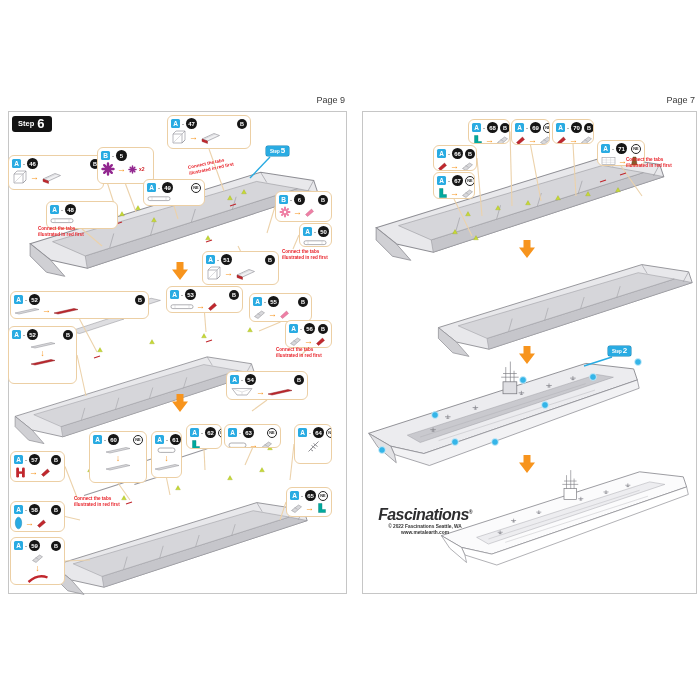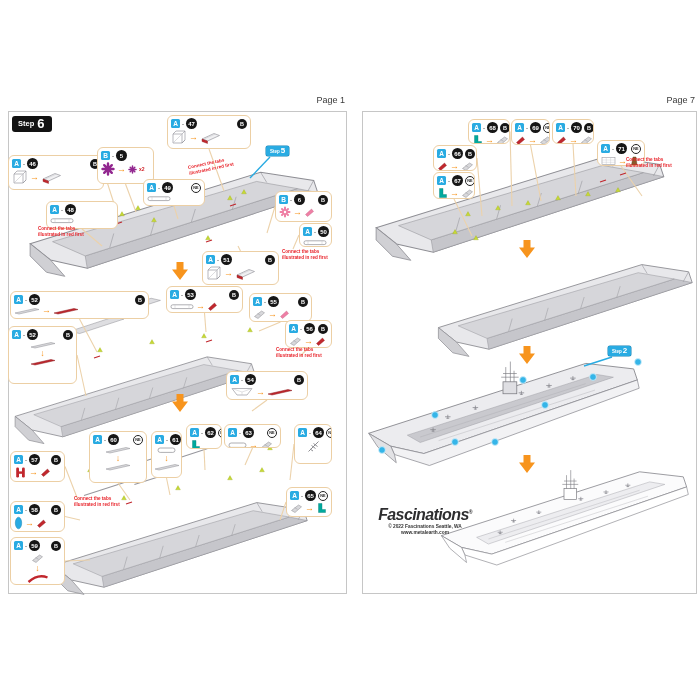--- a/index.html
+++ b/index.html
@@ -43,21 +43,21 @@
         z-index:4;}
   .logo{position:absolute;left:370px;top:506px;width:110px;text-align:center;z-index:4;color:#2d2d2f;}
   .logo .brand{font-size:16px;font-weight:bold;font-style:italic;letter-spacing:-0.6px;white-space:nowrap;}
   .logo .brand sup{font-size:5px;}
   .logo .small{font-size:4.8px;font-weight:bold;line-height:1.35;color:#333;}
 </style>
 </head>
 <body>
 
 <div class="canvas">
-  <div class="page-label" id="label7">Page 1</div>
+  <div class="page-label" id="label7">Page 9</div>
   <div class="page-label" id="label8">Page 7</div>
 
   <div class="panel" id="panel7"></div>
   <div class="panel" id="panel8"></div>
 
   <svg id="art">
       <g transform="translate(24,158) scale(1.02)">
         <path d="M6,84 L232,14 L284,22 L288,34 L62,108 L26,100 Z" fill="#e8e8eb" stroke="#8e8e94" stroke-width="1"></path>
         <path d="M60,96 L268,30 L288,34 L62,108 Z" fill="#c6c6cb" stroke="#8e8e94" stroke-width=".5"></path>
         <path d="M28,82 L228,23 L268,30 L60,96 Z" fill="#d6d6da" stroke="#9a9aa0" stroke-width=".6"></path>

